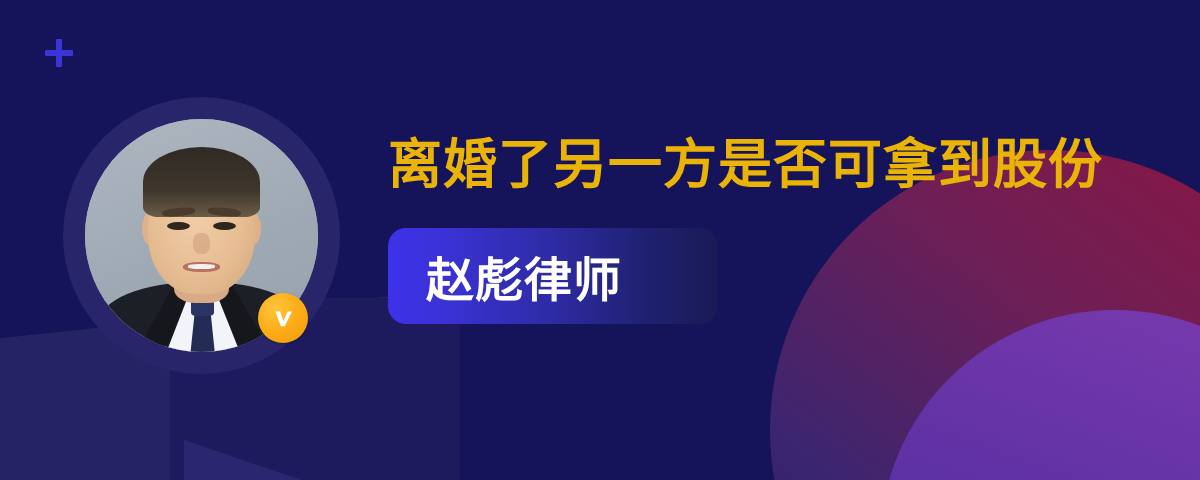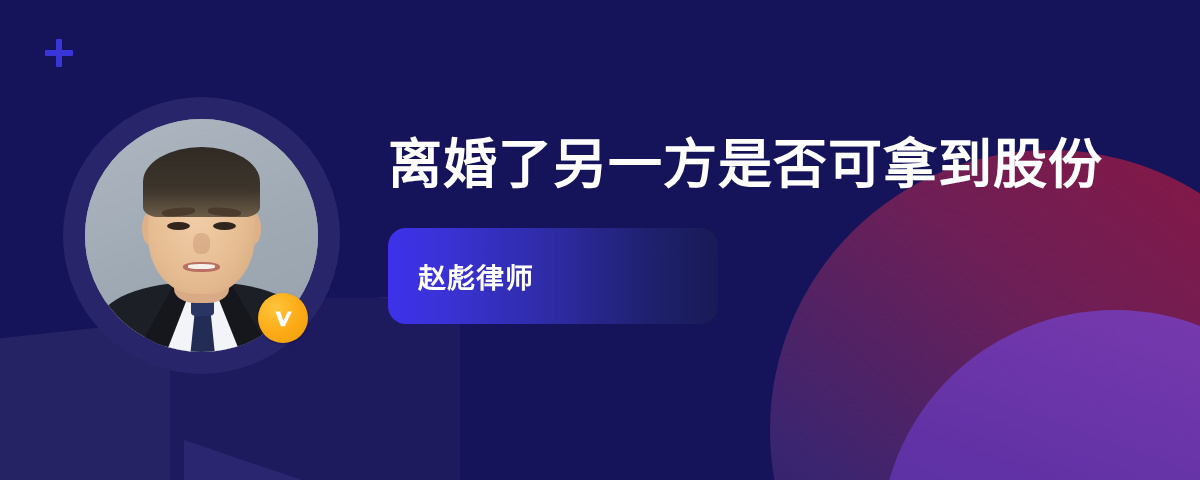--- a/index.html
+++ b/index.html
@@ -188,40 +188,40 @@
 
   
   .content {
     position: absolute;
     left: 388px;
     top: 122px;
     width: 740px;
   }
   .headline {
     margin: 0;
-    color: #ffffff;
+    color: #eab308;
     font-size: 54px;
     line-height: 84px;
     font-weight: 700;
     letter-spacing: 1px;
     white-space: normal;
   }
   .cta-button {
     margin-top: 22px;
     width: 330px;
     height: 96px;
     border: 0;
     border-radius: 18px;
-    padding: 0 0 0 30px;
+    padding: 0 0 0 38px;
     display: flex;
     align-items: center;
     text-align: left;
     color: #ffffff;
     font-family: inherit;
-    font-size: 28px;
+    font-size: 48px;
     font-weight: 700;
     letter-spacing: 1px;
     cursor: pointer;
     background: linear-gradient(90deg, #3d32ea 0%, #3a32d4 18%, #2e2ba3 50%, #1f2170 78%, #191a55 100%);
   }
 </style>
 </head>
 <body>
 
 <div class="banner">

